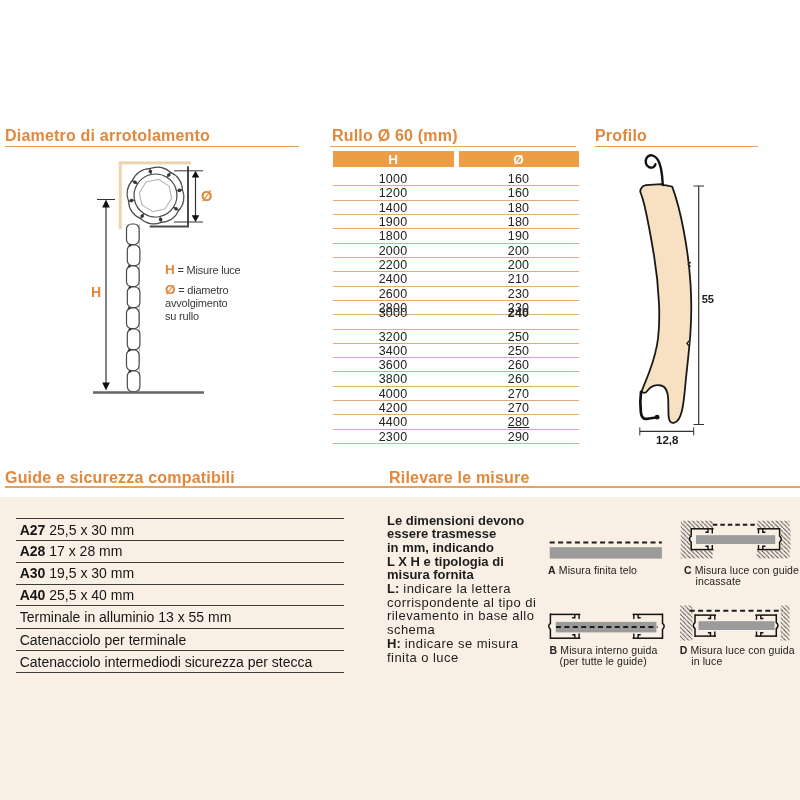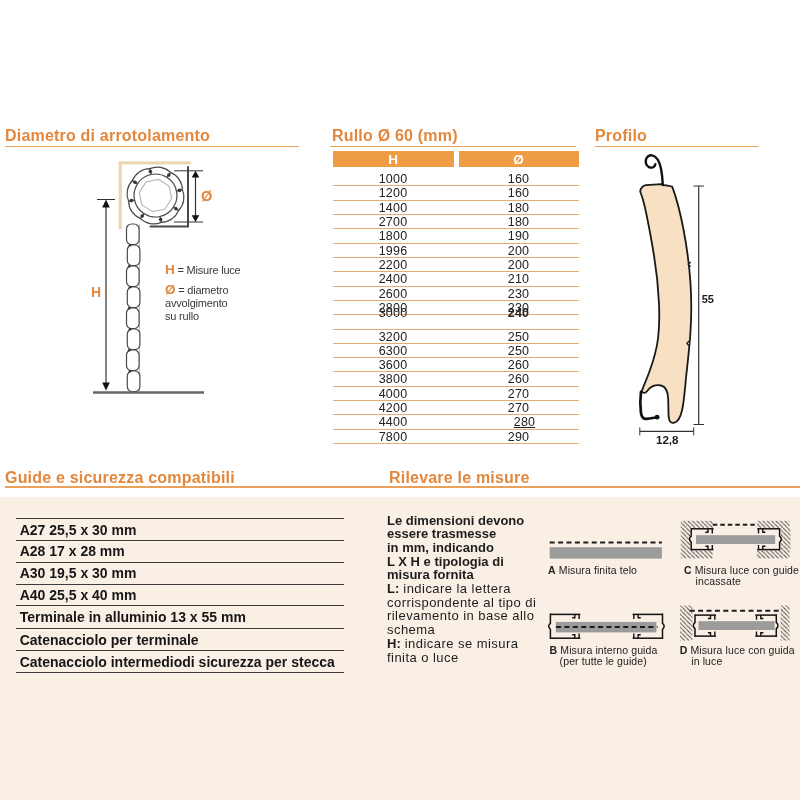--- a/index.html
+++ b/index.html
@@ -11,21 +11,21 @@
   .cream{position:absolute;left:0;top:497px;width:800px;height:303px;background:#F9EFE5;}
   
   .thead{position:absolute;top:150.5px;height:16.5px;background:#EE9D45;color:#fff;
          font-weight:bold;font-size:13.5px;text-align:center;line-height:17px;}
   .trow{position:absolute;width:246px;left:332.5px;height:14.32px;font-size:12.5px;color:#222;
         }
   .trow span{position:absolute;top:0;width:121px;text-align:center;line-height:14.3px;letter-spacing:.2px;}
   .tline{position:absolute;left:332.5px;width:246px;height:1px;background:#E3AC76;}
   
   .lrow{position:absolute;left:15.7px;width:328px;font-size:14px;color:#161616;}
-  .lrow .in{padding-left:4px;font-weight:bold;}
+  .lrow .in{padding-left:4px;}
   .lline{position:absolute;left:15.7px;width:328px;height:1px;background:#3c3c3c;}
   .cap{position:absolute;font-size:10.5px;color:#222;line-height:10.8px;white-space:nowrap;letter-spacing:.1px;}
   .cap b{font-weight:bold;}
   #midtx b{letter-spacing:0;}
   .small{font-size:11px;color:#3a3a3a;letter-spacing:-.2px;}
 </style>
 </head>
 <body>
 <div class="cream"></div>
 
@@ -52,31 +52,31 @@
       <span style="left:0;">1200</span>
       <span style="left:126px;width:120px;">160</span>
     </div>
     <div class="tline" style="top:199.64px;"></div>
     <div class="trow" style="top:200.64px;">
       <span style="left:0;">1400</span>
       <span style="left:126px;width:120px;">180</span>
     </div>
     <div class="tline" style="top:213.95999999999998px;"></div>
     <div class="trow" style="top:214.96px;">
-      <span style="left:0;">2700</span>
+      <span style="left:0;">1900</span>
       <span style="left:126px;width:120px;">180</span>
     </div>
     <div class="tline" style="top:228.28px;"></div>
     <div class="trow" style="top:229.28px;">
       <span style="left:0;">1800</span>
       <span style="left:126px;width:120px;">190</span>
     </div>
     <div class="tline" style="top:242.6px;"></div>
     <div class="trow" style="top:243.6px;">
-      <span style="left:0;">1996</span>
+      <span style="left:0;">2000</span>
       <span style="left:126px;width:120px;">200</span>
     </div>
     <div class="tline" style="top:256.92px;"></div>
     <div class="trow" style="top:257.92px;">
       <span style="left:0;">2200</span>
       <span style="left:126px;width:120px;">200</span>
     </div>
     <div class="tline" style="top:271.24px;"></div>
     <div class="trow" style="top:272.24px;">
       <span style="left:0;">2400</span>
@@ -97,21 +97,21 @@
       <span style="left:0;">3000</span>
       <span style="left:126px;width:120px;font-weight:bold;">240</span>
     </div>
     <div class="tline" style="top:328.52px;"></div>
     <div class="trow" style="top:329.52px;">
       <span style="left:0;">3200</span>
       <span style="left:126px;width:120px;">250</span>
     </div>
     <div class="tline" style="top:342.84px;"></div>
     <div class="trow" style="top:343.84000000000003px;">
-      <span style="left:0;">6300</span>
+      <span style="left:0;">3400</span>
       <span style="left:126px;width:120px;">250</span>
     </div>
     <div class="tline" style="top:357.16px;"></div>
     <div class="trow" style="top:358.15999999999997px;">
       <span style="left:0;">3600</span>
       <span style="left:126px;width:120px;">260</span>
     </div>
     <div class="tline" style="top:371.47999999999996px;"></div>
     <div class="trow" style="top:372.48px;">
       <span style="left:0;">3800</span>
@@ -123,25 +123,25 @@
       <span style="left:126px;width:120px;">270</span>
     </div>
     <div class="tline" style="top:400.12px;"></div>
     <div class="trow" style="top:401.12px;">
       <span style="left:0;">4200</span>
       <span style="left:126px;width:120px;">270</span>
     </div>
     <div class="tline" style="top:414.44px;"></div>
     <div class="trow" style="top:415.44px;">
       <span style="left:0;">4400</span>
-      <span style="left:132px;width:120px;text-decoration:underline;">280</span>
+      <span style="left:126px;width:120px;text-decoration:underline;">280</span>
     </div>
     <div class="tline" style="top:428.76px;"></div>
     <div class="trow" style="top:429.76px;">
-      <span style="left:0;">7800</span>
+      <span style="left:0;">2300</span>
       <span style="left:126px;width:120px;">290</span>
     </div>
     <div class="tline" style="top:443.08px;"></div>
   </div>
 
 <div class="abs small" style="left:165px;top:261.5px;"><b style="color:#E2873C;font-size:13.5px;">H</b> = Misure luce</div>
 <div class="abs small" style="left:165px;top:283px;line-height:13.2px;"><b style="color:#E2873C;font-size:13.5px;">Ø</b> = diametro<br>avvolgimento<br>su rullo</div>
 
 <div id="llist">
     <div class="lline" style="top:517.8px;"></div>

